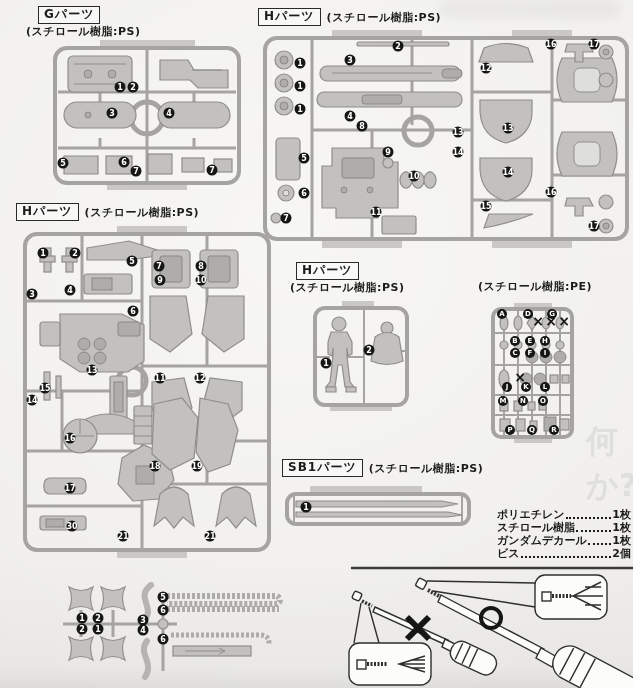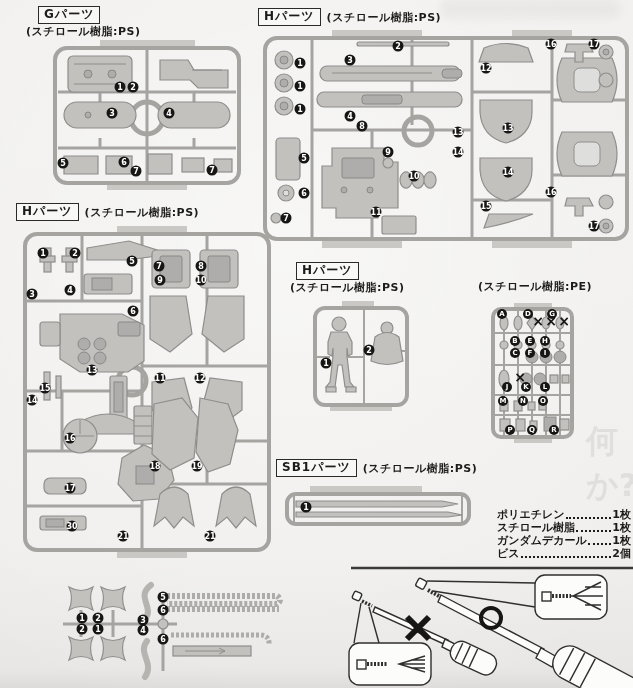--- a/index.html
+++ b/index.html
@@ -360,21 +360,21 @@
       <span class="marker letter" style="left: 36px; top: 84px;">K</span>
       <span class="marker letter" style="left: 55px; top: 84px;">L</span>
       <span class="marker letter" style="left: 13px; top: 98px;">M</span>
       <span class="marker letter" style="left: 33px; top: 98px;">N</span>
       <span class="marker letter" style="left: 53px; top: 98px;">O</span>
       <span class="marker letter" style="left: 20px; top: 127px;">P</span>
       <span class="marker letter" style="left: 42px; top: 127px;">Q</span>
       <span class="marker letter" style="left: 64px; top: 127px;">R</span>
     </div>
 
-  <div class="seclabel" style="left:276px;top:459px">
+  <div class="seclabel" style="left:282px;top:459px">
     <span class="plabel">SB1パーツ</span>
     <span class="mat">(スチロール樹脂:PS)</span>
   </div>
 
   <div class="runner" style="left:284px;top:486px;width:188px;height:42px">
     <svg width="188" height="42" viewBox="0 0 188 42">
       <rect class="tab" x="26" y="0" width="112" height="8"></rect>
       <rect class="frame" x="3" y="8" width="182" height="30" rx="9"></rect>
       <path class="thin" d="M10,8 V38 M178,8 V38"></path>
       <path class="part" d="M12,15 h146 l16,3 l-16,3 h-146 z"></path>

